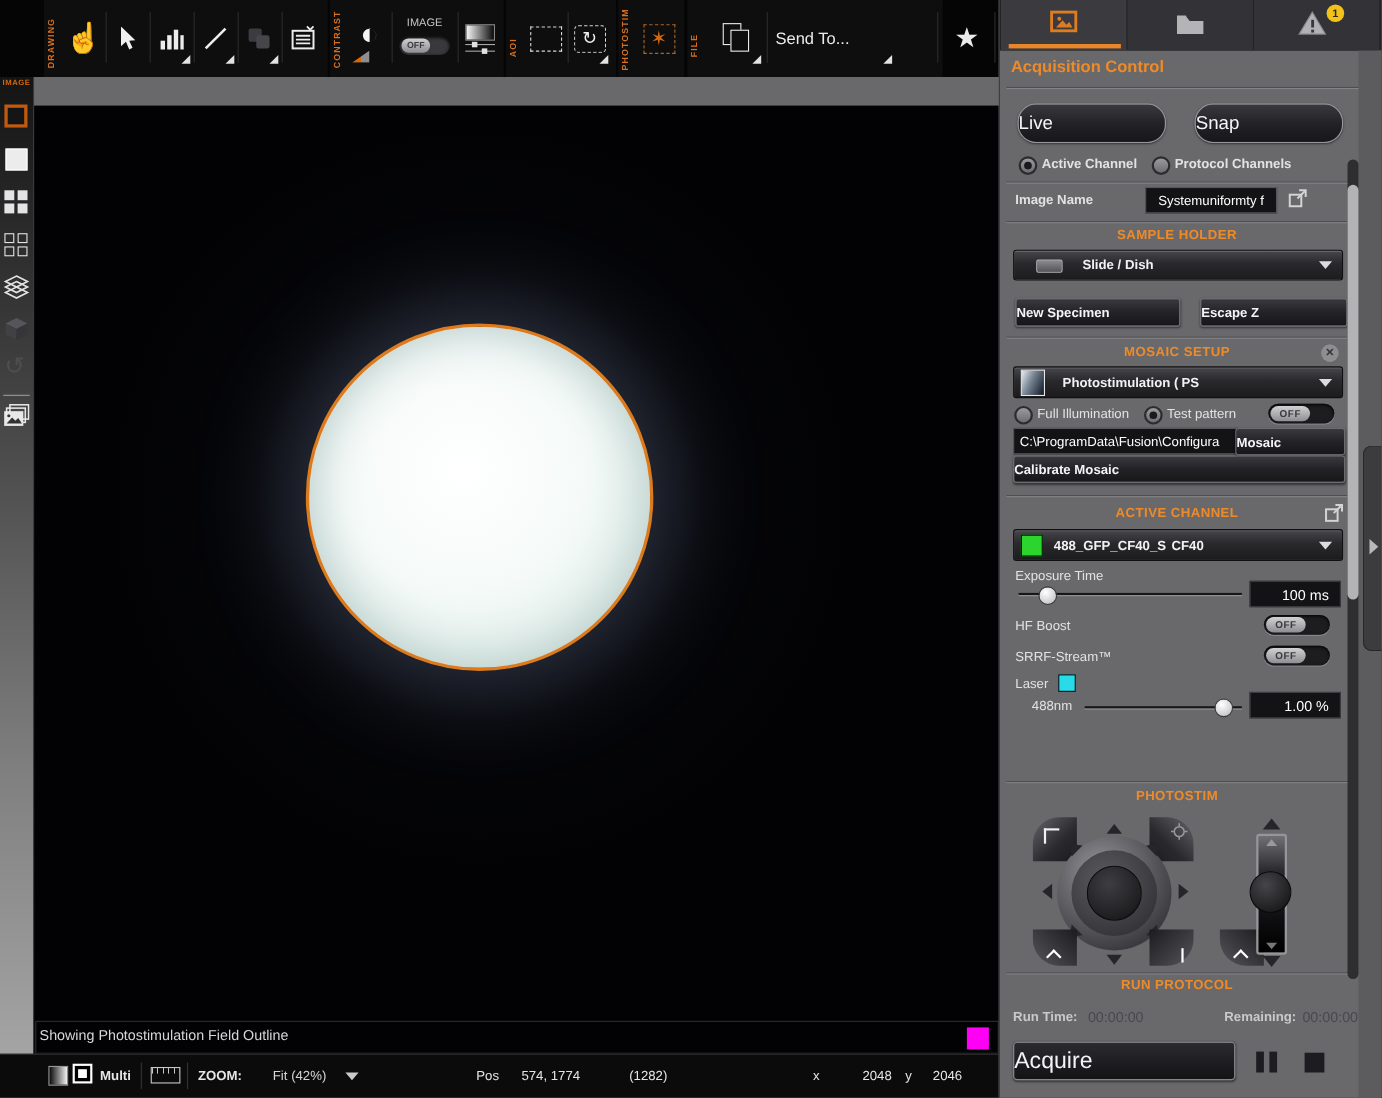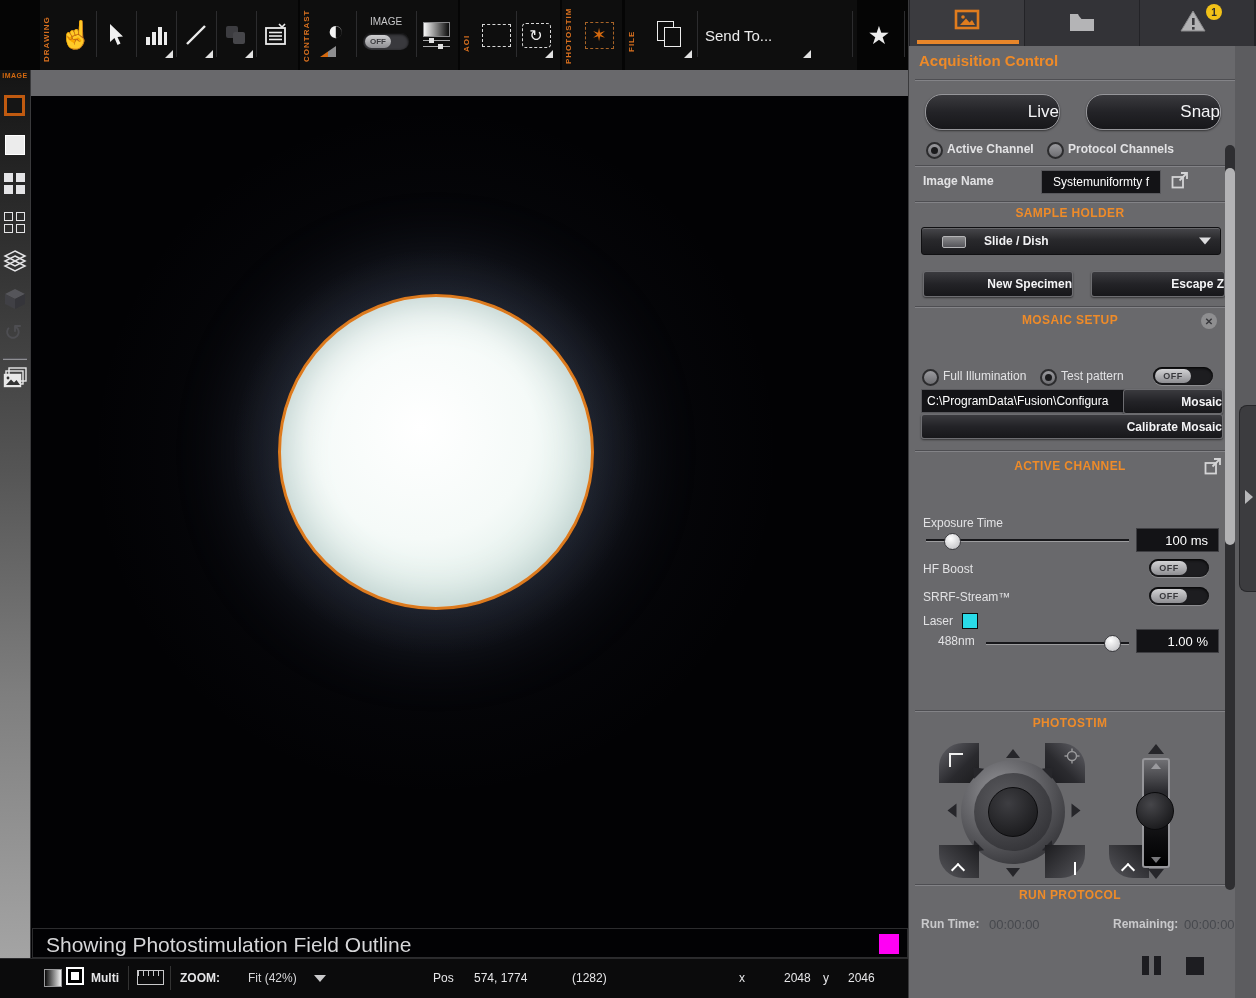--- a/index.html
+++ b/index.html
@@ -19,21 +19,21 @@
        color:#ee8b29;letter-spacing:.4px;}
   .pdiv{position:absolute;left:6px;width:326px;height:0;border-top:1px solid #4e4e52;border-bottom:1px solid #838387;}
   .plbl{position:absolute;font-size:12px;color:#e2e2e4;}
   .dd{position:absolute;background:linear-gradient(180deg,#47474b 0%,#29292c 45%,#1c1c1f 100%);
       border:1px solid #101012;border-radius:3px;box-shadow:inset 0 1px 0 rgba(255,255,255,.18);}
   .ddtxt{position:absolute;top:50%;transform:translateY(-50%);font-size:12px;font-weight:bold;color:#f2f2f4;white-space:nowrap;}
   .ddarr{position:absolute;right:9px;top:50%;transform:translateY(-50%);width:0;height:0;
          border-left:6px solid transparent;border-right:6px solid transparent;border-top:7px solid #dcdcde;}
   .pbtn{position:absolute;background:linear-gradient(180deg,#3a3a3e 0%,#232327 50%,#17171a 100%);
         border:1px solid #6d6d71;border-radius:3px;color:#f4f4f6;font-weight:bold;font-size:12px;
-        display:flex;align-items:center;justify-content:flex-end;box-shadow:0 1px 2px rgba(0,0,0,.5);cursor:pointer;}
+        display:flex;align-items:center;justify-content:flex-start;box-shadow:0 1px 2px rgba(0,0,0,.5);cursor:pointer;}
   .pillbtn{border-radius:17px;font-size:17px;font-weight:normal;border:1px solid #96969a;}
   .ibox{position:absolute;background:#131316;border:1px solid #58585c;color:#fff;font-size:12px;
         display:flex;align-items:center;overflow:hidden;white-space:nowrap;}
   .radio{position:absolute;width:13px;height:13px;border-radius:50%;border:2px solid #2c2c2e;
          background:linear-gradient(180deg,#9a9a9e,#6e6e72);}
   .radio.sel::after{content:"";position:absolute;left:3px;top:3px;width:7px;height:7px;border-radius:50%;background:#1a1a1c;}
   .tgl{position:absolute;width:60px;height:18px;border-radius:9px;background:#1d1d20;
        box-shadow:inset 0 1px 3px #000,0 1px 0 rgba(255,255,255,.25);cursor:pointer;}
   .tgl .knob{position:absolute;left:2px;top:2px;width:36px;height:14px;border-radius:7px;
        background:linear-gradient(180deg,#d2d2d4,#8e8e92);color:#3a3a3e;font-size:9px;font-weight:bold;
@@ -219,21 +219,21 @@
 
 
   <div class="a" style="left:31px;top:96px;width:877px;height:862px;overflow:hidden;
               background:radial-gradient(circle 260px at 405px 356px,rgba(150,170,210,.22),rgba(80,90,120,.10) 60%,transparent 78%),
                          radial-gradient(circle 430px at 405px 356px,rgba(100,110,150,.10),transparent 80%),#020204;">
     <div style="position:absolute;left:247px;top:198px;width:316px;height:316px;border-radius:50%;
                 border:3px solid #dc7a1e;box-sizing:border-box;
                 background:radial-gradient(circle at 45% 42%,#ffffff 0%,#f5faf8 45%,#dcebe6 78%,#c9dad8 100%);
                 box-shadow:0 0 80px 28px rgba(140,160,200,.18),inset 0 0 45px #b4c8c6;"></div>
     <div style="position:absolute;left:1px;top:832px;width:874px;height:28px;border:1px solid #2c2c2e;">
-      <span style="position:absolute;left:13px;top:4px;font-size:21px;color:#d6d6d8;">Showing Photostimulation Field Outline</span>
+      <span style="position:absolute;left:3px;top:4px;font-size:13px;color:#d6d6d8;">Showing Photostimulation Field Outline</span>
     </div>
     <div style="position:absolute;left:848px;top:838px;width:20px;height:20px;background:#ff00f4;"></div>
   </div>
 
   <div class="a" style="left:0;top:958px;width:908px;height:40px;background:#0b0b0c;border-top:1px solid #2a2a2c;">
     <span style="position:absolute;left:44px;top:968px;margin-top:-958px;"></span>
     <span style="position:absolute;left:44px;top:10px;width:16px;height:16px;border:1px solid #98989a;background:linear-gradient(90deg,#0a0a0a,#f2f2f2);"></span>
     <span style="position:absolute;left:66px;top:8px;width:18px;height:18px;border:2px solid #fff;box-sizing:border-box;background:#000;display:flex;align-items:center;justify-content:center;">
       <span style="width:8px;height:8px;background:#fff;display:block;"></span>
     </span>
@@ -315,20 +315,26 @@
     <div class="pbtn" style="left:14px;top:271px;width:148px;height:24px;">
       <span>New Specimen</span>
     </div>
     <div class="pbtn" style="left:182px;top:271px;width:132px;height:24px;">
       <span>Escape Z</span>
     </div>
     <div class="pdiv" style="top:306px;"></div>
 
     <span class="hdr" style="top:313px;">MOSAIC SETUP</span>
     <span style="position:absolute;left:292px;top:313px;width:16px;height:16px;border-radius:50%;background:#8e8e90;color:#36363a;font-size:10px;font-weight:bold;display:flex;align-items:center;justify-content:center;">✕</span>
+    <div class="dd" style="left:12px;top:333px;width:298px;height:27px;">
+      <span style="position:absolute;left:6px;top:2px;width:20px;height:22px;border:1px solid #e8e8ea;background:linear-gradient(115deg,#e8ecf2 0%,#7a8898 40%,#0e1420 100%);"></span>
+      <span class="ddtxt" style="left:44px;">Photostimulation (</span>
+      <span class="ddtxt" style="left:152px;">PS</span>
+      <span class="ddarr"></span>
+    </div>
     <span class="radio" style="left:13px;top:369px;"></span>
     <span class="plbl dim" style="left:34px;top:369px;">Full Illumination</span>
     <span class="radio sel" style="left:131px;top:369px;"></span>
     <span class="plbl dim" style="left:152px;top:369px;">Test pattern</span>
     <span class="tgl" style="left:244px;top:367px;">
       <span class="knob">OFF</span>
     </span>
     <div class="ibox" style="left:12px;top:389px;width:198px;height:22px;padding-left:5px;">
       <span>C:\ProgramData\Fusion\Configura</span>
     </div>
@@ -339,20 +345,26 @@
       <span>Calibrate Mosaic</span>
     </div>
     <div class="pdiv" style="top:450px;"></div>
 
     <span class="hdr" style="top:459px;">ACTIVE CHANNEL</span>
     <svg width="18" height="18" viewBox="0 0 18 18" style="position:absolute;left:295px;top:457px;">
       <rect x="1.5" y="6" width="10.5" height="10.5" fill="none" stroke="#d4d4d6" stroke-width="1.8"></rect>
       <polyline points="10,2 16,2 16,8" fill="none" stroke="#d4d4d6" stroke-width="1.8"></polyline>
         <line x1="8.5" y1="9.5" x2="15.5" y2="2.5" stroke="#d4d4d6" stroke-width="1.8"></line>
     </svg>
+    <div class="dd" style="left:12px;top:481px;width:298px;height:27px;">
+      <span style="position:absolute;left:6px;top:4px;width:18px;height:18px;background:#2ed42e;border:1px solid #0a0a0a;"></span>
+      <span class="ddtxt" style="left:36px;">488_GFP_CF40_S</span>
+      <span class="ddtxt" style="left:143px;">CF40</span>
+      <span class="ddarr"></span>
+    </div>
     <span class="plbl" style="left:14px;top:516px;">Exposure Time</span>
     <div class="strack" style="left:17px;top:539px;width:203px;"></div>
     <div class="sthumb" style="left:35px;top:533px;"></div>
     <div class="vbox" style="left:227px;top:528px;width:83px;height:24px;">
       <span>100 ms</span>
     </div>
     <span class="plbl" style="left:14px;top:562px;">HF Boost</span>
     <span class="tgl" style="left:240px;top:559px;">
       <span class="knob">OFF</span>
     </span>
@@ -416,20 +428,23 @@
     <span style="position:absolute;left:227px;top:792px;width:38px;height:38px;border-radius:50%;border:1px solid #0a0a0c;box-sizing:border-box;
                  background:radial-gradient(circle at 38% 32%,#46464a,#0e0e10);"></span>
     <span class="jtri" style="left:239px;top:869px;border-left-width:8px;border-right-width:8px;border-bottom-width:10px;transform:rotate(180deg);"></span>
     <div class="pdiv" style="top:884px;"></div>
 
     <span class="hdr" style="top:888px;">RUN PROTOCOL</span>
     <span class="plbl" style="left:12px;top:917px;font-weight:bold;color:#c9c9cb;">Run Time:</span>
     <span class="plbl" style="left:80px;top:917px;color:#47494e;font-size:13px;">00:00:00</span>
     <span class="plbl" style="left:204px;top:917px;font-weight:bold;color:#c9c9cb;">Remaining:</span>
     <span class="plbl" style="left:275px;top:917px;color:#47494e;font-size:13px;">00:00:00</span>
+    <div class="pbtn" style="left:12px;top:947px;width:200px;height:33px;border-radius:4px;border:1px solid #85858a;font-size:21px;font-weight:normal;background:linear-gradient(180deg,#2b2b2f,#131316);">
+      <span>Acquire</span>
+    </div>
     <span style="position:absolute;left:233px;top:956px;width:20px;height:19px;">
       <span style="position:absolute;left:0;top:0;width:7px;height:19px;background:#1d1d21;"></span>
       <span style="position:absolute;left:12px;top:0;width:7px;height:19px;background:#1d1d21;"></span>
     </span>
     <span style="position:absolute;left:277px;top:957px;width:18px;height:18px;background:#1d1d21;"></span>
 
     <div class="a" style="left:326px;top:46px;width:22px;height:952px;background:#5c5c5f;"></div>
     <div class="a" style="left:316px;top:145px;width:10px;height:745px;border-radius:5px;background:#2e2e31;"></div>
     <div class="a" style="left:316px;top:168px;width:10px;height:377px;border-radius:5px;background:#b3b3b5;"></div>
     <div class="a" style="left:330px;top:405px;width:18px;height:185px;background:#3c3c3f;border:1px solid #27272a;border-right:none;border-radius:8px 0 0 8px;">

